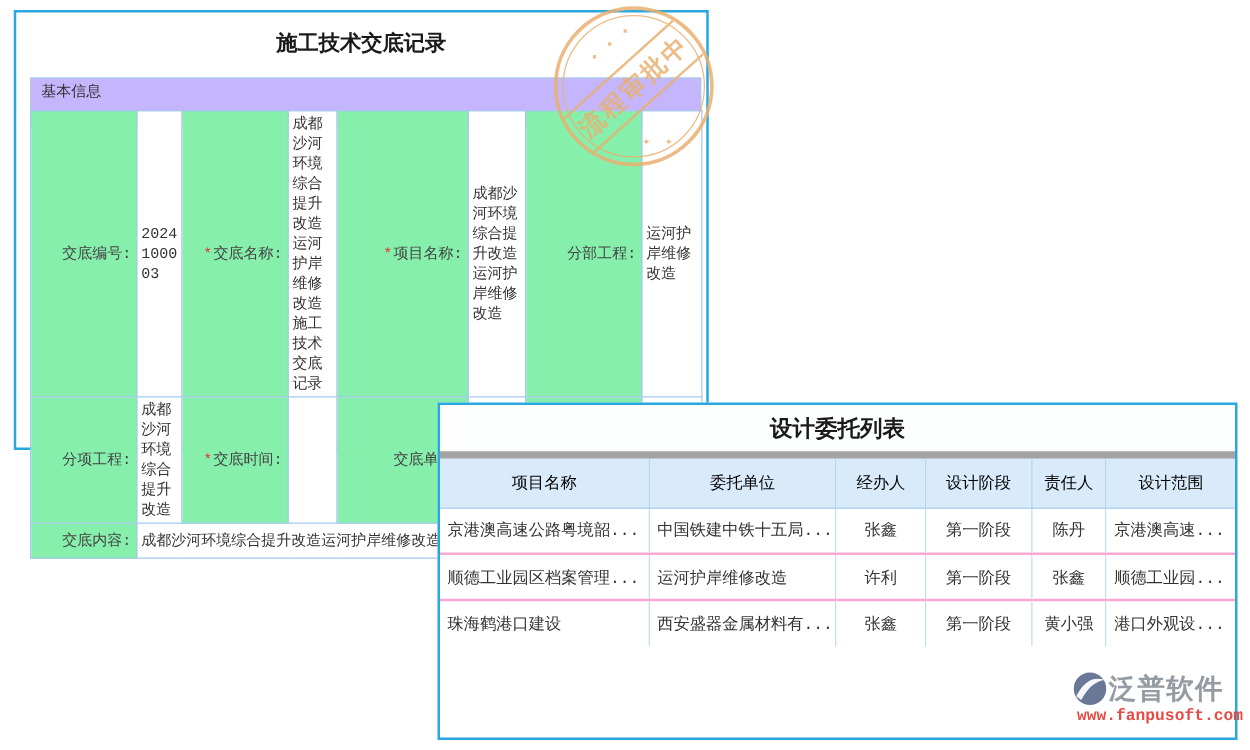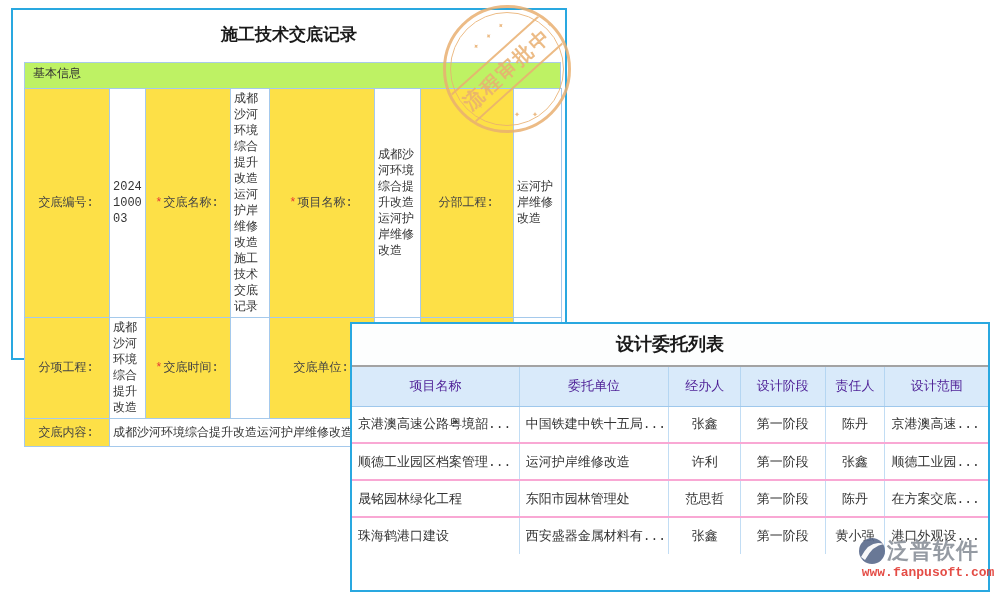--- a/index.html
+++ b/index.html
@@ -5,27 +5,27 @@
   * { margin:0; padding:0; box-sizing:border-box; }
   html,body { width:1000px; height:600px; background:#ffffff; overflow:hidden;
               font-family:"Liberation Sans","DejaVu Sans",sans-serif; }
   .stage { position:relative; width:1000px; height:600px; background:#fff;font-family:Liberation Mono, monospace; }
 
   
   .panel1 { position:absolute; left:11px; top:8px; width:556px; height:352px;
             background:#fff; border:2px solid #29a8e0; z-index:1; }
   .p1-title { margin-top:13px; text-align:center; font-size:17px; font-weight:bold; color:#1a1a1a; }
   .section-bar { position:absolute; left:11px; top:52px; width:537px; height:40px;
-                 background:#bef264; border:1px solid #aacbe8; font-size:12px; color:#333;
+                 background:#c4b5fd; border:1px solid #aacbe8; font-size:12px; color:#333;
                  line-height:22px; padding-left:8px; }
   .form-table { position:absolute; left:11px; top:78px; border-collapse:collapse; table-layout:fixed;
                 width:537px; }
   .form-table td { border:1px solid #a5c9ec; font-size:12px; vertical-align:middle;
                    word-break:break-all; line-height:16px; }
-  .form-table td.lbl { background:#fde047; text-align:center; color:#444; padding:2px 4px 2px 2px; }
+  .form-table td.lbl { background:#86efac; text-align:right; color:#444; padding:2px 4px 2px 2px; }
   .form-table td.val { background:#fff; color:#333; padding:2px 3px; text-align:left; }
   .req { color:#e53935; margin-right:1px; }
   .clip1 { white-space:nowrap; overflow:hidden; word-break:keep-all; }
 
   
   .stamp { position:absolute; left:443px; top:5px; width:128px; height:128px; z-index:5;
            color:#e9b071; opacity:.85; pointer-events:none; }
   .stamp-outer { position:absolute; inset:0; border:3px solid currentColor; border-radius:50%; }
   .stamp-inner { position:absolute; inset:7px; border:1px solid currentColor; border-radius:50%; }
   .stamp-clip  { position:absolute; inset:3px; border-radius:50%; overflow:hidden; }
@@ -36,23 +36,23 @@
   .stamp .st { position:absolute; font-size:10px; }
   .st1 { top:24px; left:26px; transform:rotate(-40deg); letter-spacing:2px; }
   .st2 { top:13px; right:18px; font-size:15px; }
   .st3 { bottom:22px; left:34px; font-size:11px; }
   .st4 { bottom:13px; right:30px; letter-spacing:3px; }
 
   
   .panel2 { position:absolute; left:350px; top:322px; width:640px; height:270px;
             background:#fff; border:2px solid #29a8e0; z-index:10; overflow:hidden; }
   .p2-title { height:43px; line-height:43px; text-align:center; font-size:18px; font-weight:bold;
-              color:#1a1a1a; border-bottom:2px solid #a3a3a3; background:#fdfefe; }
+              color:#1a1a1a; border-bottom:6px solid #a3a3a3; background:#fdfefe; }
   .list-table { width:100%; border-collapse:collapse; table-layout:fixed; }
-  .list-table th { background:#d9eafa; color:#4c1d95; font-size:13px; font-weight:normal;
+  .list-table th { background:#d9eafa; color:#000000; font-size:13px; font-weight:normal;
                    height:39px; border-right:1px solid #b5d6f2; border-bottom:1px solid #9fc8ec; }
   .list-table th:last-child, .list-table td:last-child { border-right:none; }
   .list-table td { height:37px; font-size:13px; color:#333; border-right:1px solid #c2ddf4;
                    border-bottom:2px solid #f9a8d4; white-space:nowrap; overflow:hidden;
                    text-overflow:clip; background:#fff; }
   .list-table tr:last-child td { border-bottom:none; }
   td.c-left { text-align:left; padding:0 6px; }
   td.c-mid  { text-align:center; }
   .blue { color:#3e9bd6; }
 
@@ -156,28 +156,20 @@
       </tr>
       <tr>
         <td class="c-left blue">顺德工业园区档案管理...</td>
         <td class="c-left">运河护岸维修改造</td>
         <td class="c-mid blue">许利</td>
         <td class="c-mid">第一阶段</td>
         <td class="c-mid blue">张鑫</td>
         <td class="c-left">顺德工业园...</td>
       </tr>
       <tr>
-        <td class="c-left blue">晟铭园林绿化工程</td>
-        <td class="c-left">东阳市园林管理处</td>
-        <td class="c-mid blue">范思哲</td>
-        <td class="c-mid">第一阶段</td>
-        <td class="c-mid blue">陈丹</td>
-        <td class="c-left">在方案交底...</td>
-      </tr>
-      <tr>
         <td class="c-left blue">珠海鹤港口建设</td>
         <td class="c-left">西安盛器金属材料有...</td>
         <td class="c-mid blue">张鑫</td>
         <td class="c-mid">第一阶段</td>
         <td class="c-mid blue">黄小强</td>
         <td class="c-left">港口外观设...</td>
       </tr>
     </tbody>
       </table>
   </div>

